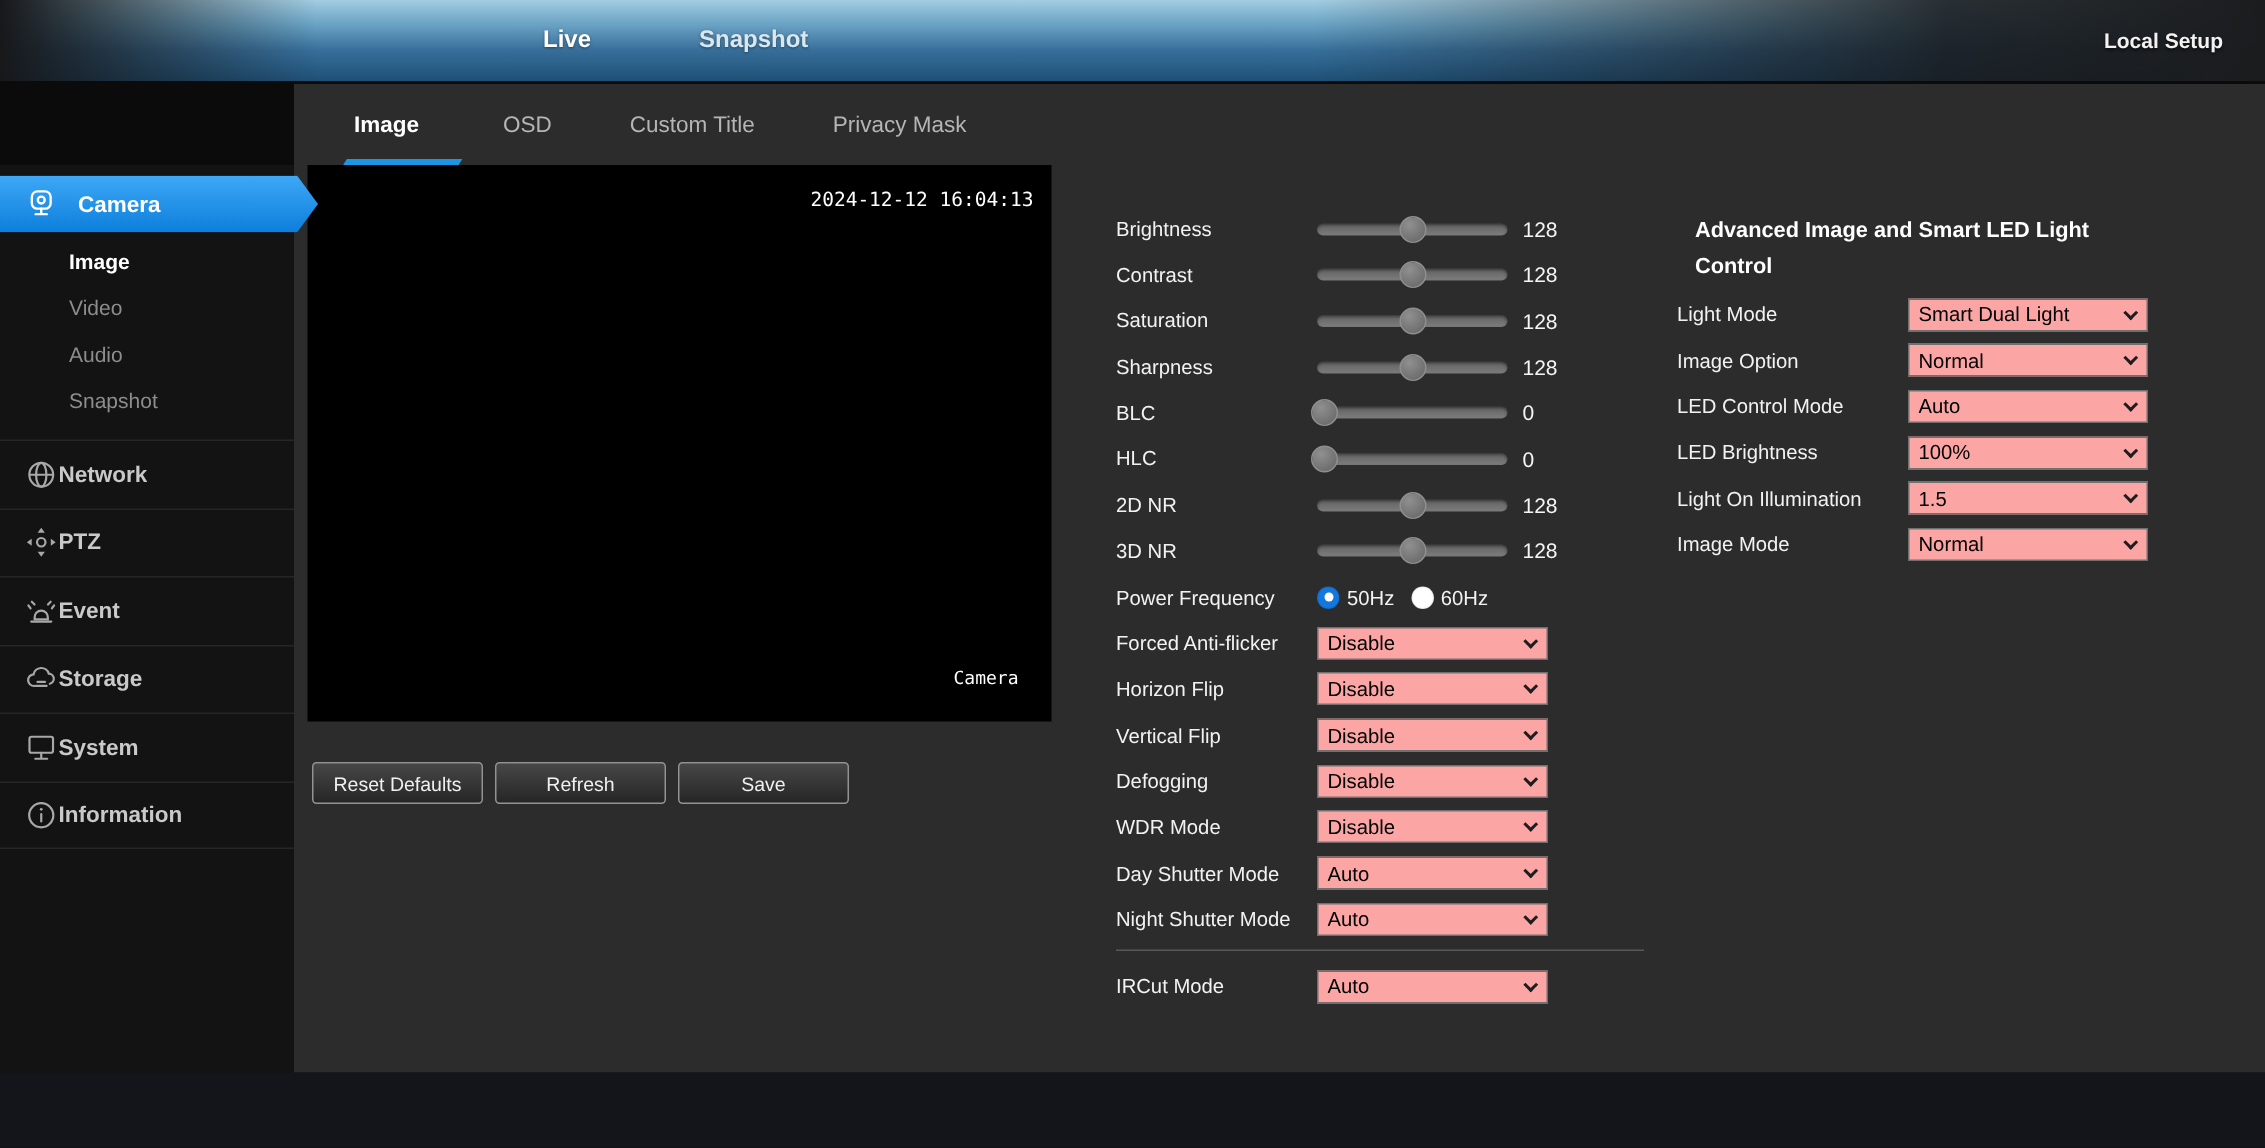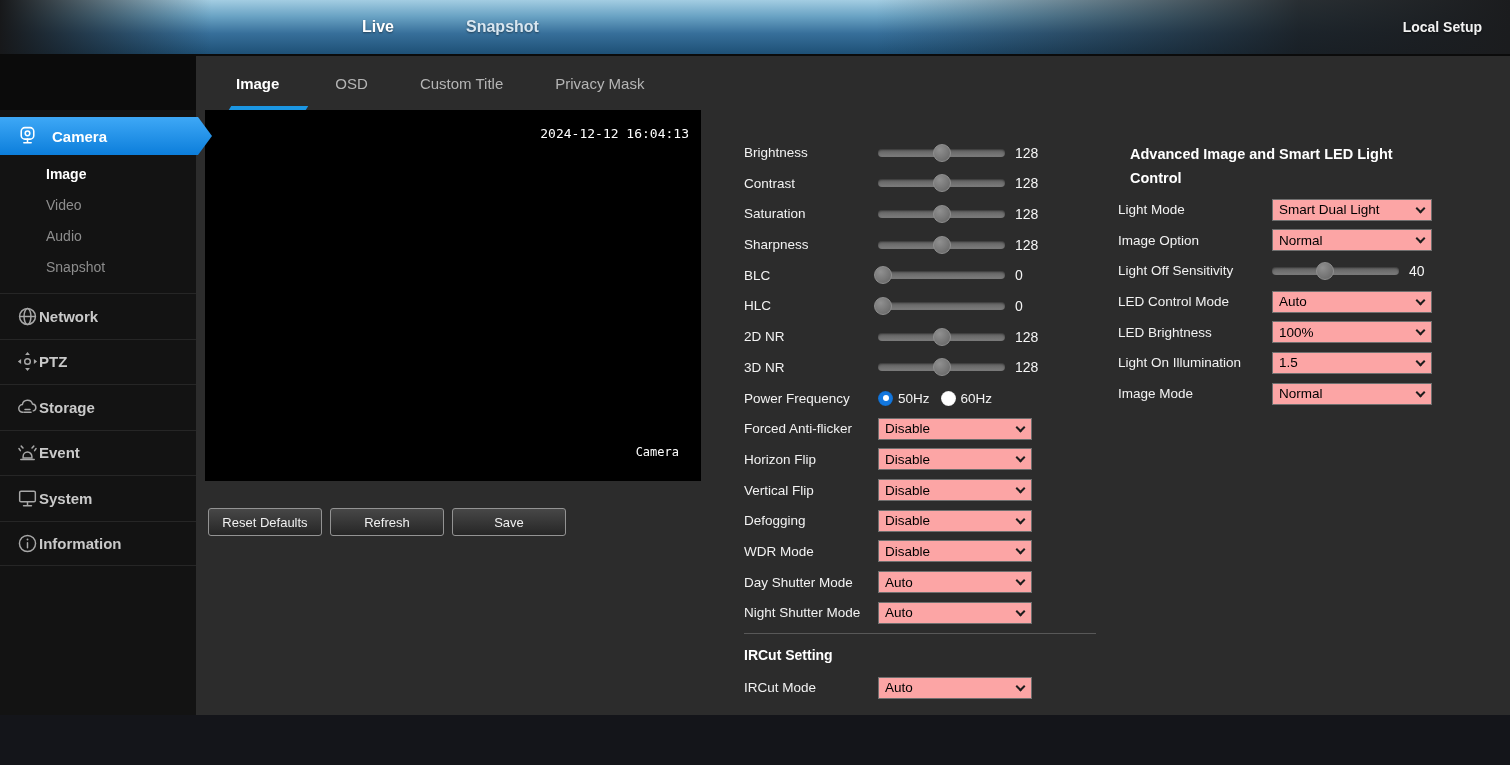--- a/index.html
+++ b/index.html
@@ -173,38 +173,38 @@
           <path d="M1.8 11 l3.1 -2.3 v4.6 z" fill="currentColor" stroke="none"></path>
           <path d="M20.2 11 l-3.1 -2.3 v4.6 z" fill="currentColor" stroke="none"></path>
         </svg>
       </span>
       <span>PTZ</span>
     </div>
 
     <div class="nav-item">
       <span class="icon">
         <svg viewBox="0 0 22 22" fill="none" stroke="currentColor" stroke-width="1.4" stroke-linecap="round">
-          <path d="M6.6 15.6 a3.7 3.7 0 0 1 -.5 -7.4 a5 5 0 0 1 9.7 -.5 a3.3 3.3 0 0 1 .7 6.5"></path>
-          <path d="M7.6 15.6 h6.8"></path>
-          <path d="M8.6 13 h4.8"></path>
-        </svg>
-      </span>
-      <span>Storage</span>
-    </div>
-
-    <div class="nav-item">
-      <span class="icon">
-        <svg viewBox="0 0 22 22" fill="none" stroke="currentColor" stroke-width="1.4" stroke-linecap="round">
           <path d="M6.8 14.8 a4.2 4.2 0 0 1 8.4 0 v1.4 h-8.4 z"></path>
           <path d="M4.6 17.6 h12.8"></path>
           <path d="M2.8 7.2 l1.4 2 M5 4.9 l1.7 1.8"></path>
           <path d="M19.2 7.2 l-1.4 2 M17 4.9 l-1.7 1.8"></path>
         </svg>
       </span>
       <span>Event</span>
+    </div>
+
+    <div class="nav-item">
+      <span class="icon">
+        <svg viewBox="0 0 22 22" fill="none" stroke="currentColor" stroke-width="1.4" stroke-linecap="round">
+          <path d="M6.6 15.6 a3.7 3.7 0 0 1 -.5 -7.4 a5 5 0 0 1 9.7 -.5 a3.3 3.3 0 0 1 .7 6.5"></path>
+          <path d="M7.6 15.6 h6.8"></path>
+          <path d="M8.6 13 h4.8"></path>
+        </svg>
+      </span>
+      <span>Storage</span>
     </div>
 
     <div class="nav-item">
       <span class="icon">
         <svg viewBox="0 0 22 22" fill="none" stroke="currentColor" stroke-width="1.4" stroke-linecap="round">
           <rect x="3.5" y="4" width="15" height="10.2" rx="1.3"></rect>
           <path d="M11 14.2 v3"></path>
           <path d="M7.2 18 h7.6"></path>
         </svg>
       </span>
@@ -353,50 +353,40 @@
           <div class="setting-row">
             <span class="row-label">Day Shutter Mode</span>
             <div class="select-wrap"><select><option>Auto</option></select><span class="chev"></span></div>
           </div>
           <div class="setting-row">
             <span class="row-label">Night Shutter Mode</span>
             <div class="select-wrap"><select><option>Auto</option></select><span class="chev"></span></div>
           </div>
         </div>
       <div class="section-divider"></div>
-      <div class="section-title">IRCut Setting</div>
       <div id="ircut-rows">
           <div class="setting-row">
             <span class="row-label">IRCut Mode</span>
             <div class="select-wrap"><select><option>Auto</option></select><span class="chev"></span></div>
           </div>
         </div>
     </div>
 
     <div class="col col-right">
       <div class="advanced-title">Advanced Image and Smart LED Light Control</div>
       <div id="advanced-rows">
           <div class="setting-row">
             <span class="row-label">Light Mode</span>
             <div class="select-wrap"><select><option>Smart Dual Light</option></select><span class="chev"></span></div>
           </div>
           <div class="setting-row">
             <span class="row-label">Image Option</span>
             <div class="select-wrap"><select><option>Normal</option></select><span class="chev"></span></div>
           </div>
           <div class="setting-row">
-            <span class="row-label">Light Off Sensitivity</span>
-            <div class="slider">
-              <div class="slider-track">
-                <div class="slider-thumb" style="left: 42%;"></div>
-              </div>
-            </div>
-            <span class="slider-value">40</span>
-          </div>
-          <div class="setting-row">
             <span class="row-label">LED Control Mode</span>
             <div class="select-wrap"><select><option>Auto</option></select><span class="chev"></span></div>
           </div>
           <div class="setting-row">
             <span class="row-label">LED Brightness</span>
             <div class="select-wrap"><select><option>100%</option></select><span class="chev"></span></div>
           </div>
           <div class="setting-row">
             <span class="row-label">Light On Illumination</span>
             <div class="select-wrap"><select><option>1.5</option></select><span class="chev"></span></div>

